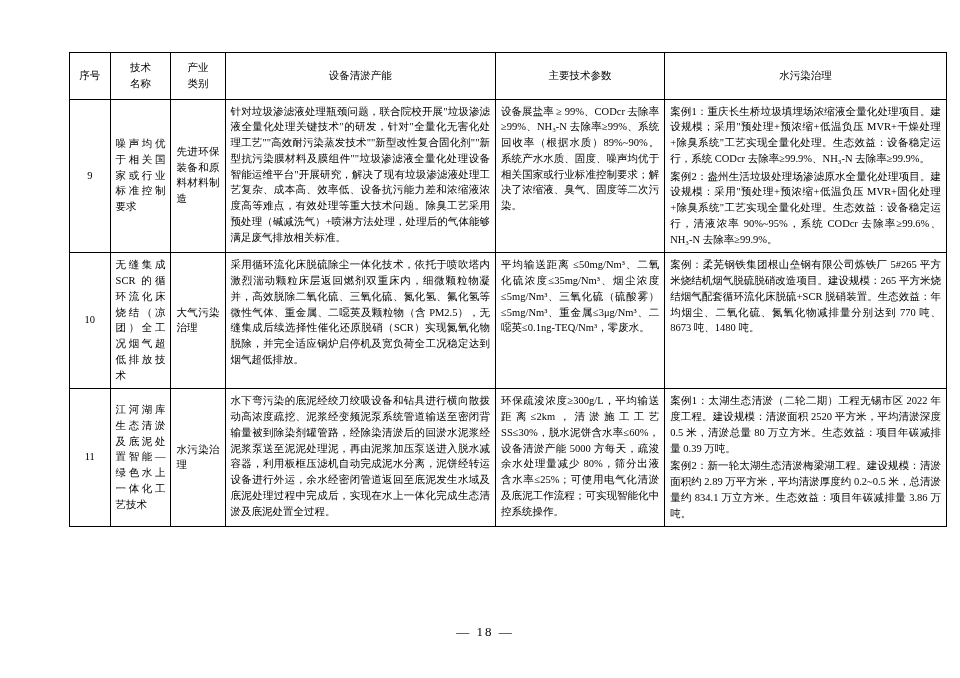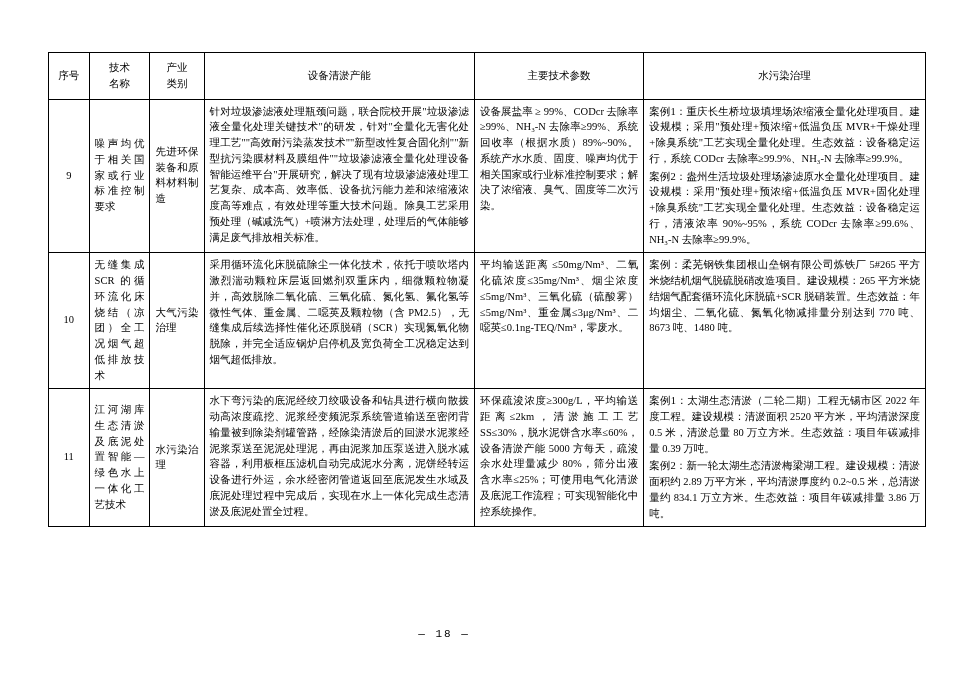--- a/index.html
+++ b/index.html
@@ -13,21 +13,22 @@
     font-family: "Liberation Serif", "DejaVu Serif", serif;
     color: #000000;
     position: relative;
     overflow: hidden;
   }
   .page {
     width: 888px;
     height: 678px;
     position: relative;
     box-sizing: border-box;
-    padding: 52px 40px 0 48px;
+    padding: 52px 40px 0 28px;
+    margin-left: 41px;
   }
   table.maintable {
     border-collapse: collapse;
     table-layout: fixed;
     width: 878px;
     margin: 0 auto;
   }
   table.maintable td, table.maintable th {
     border: 1px solid #000000;
     vertical-align: top;
@@ -74,22 +75,22 @@
   }
   td.cell-body p + p {
     margin-top: 2px;
   }
   .pagenum {
     position: absolute;
     left: 0;
     right: 0;
     bottom: 38px;
     text-align: center;
-    font-size: 11px;
-    font-family: Liberation Mono, monospace;
+    font-size: 13px;
+    font-family: Liberation Serif, serif;
     letter-spacing: 2px;
   }
 </style>
 </head>
 <body>
 
 <div class="page">
 
   <table class="maintable">
     <colgroup>

